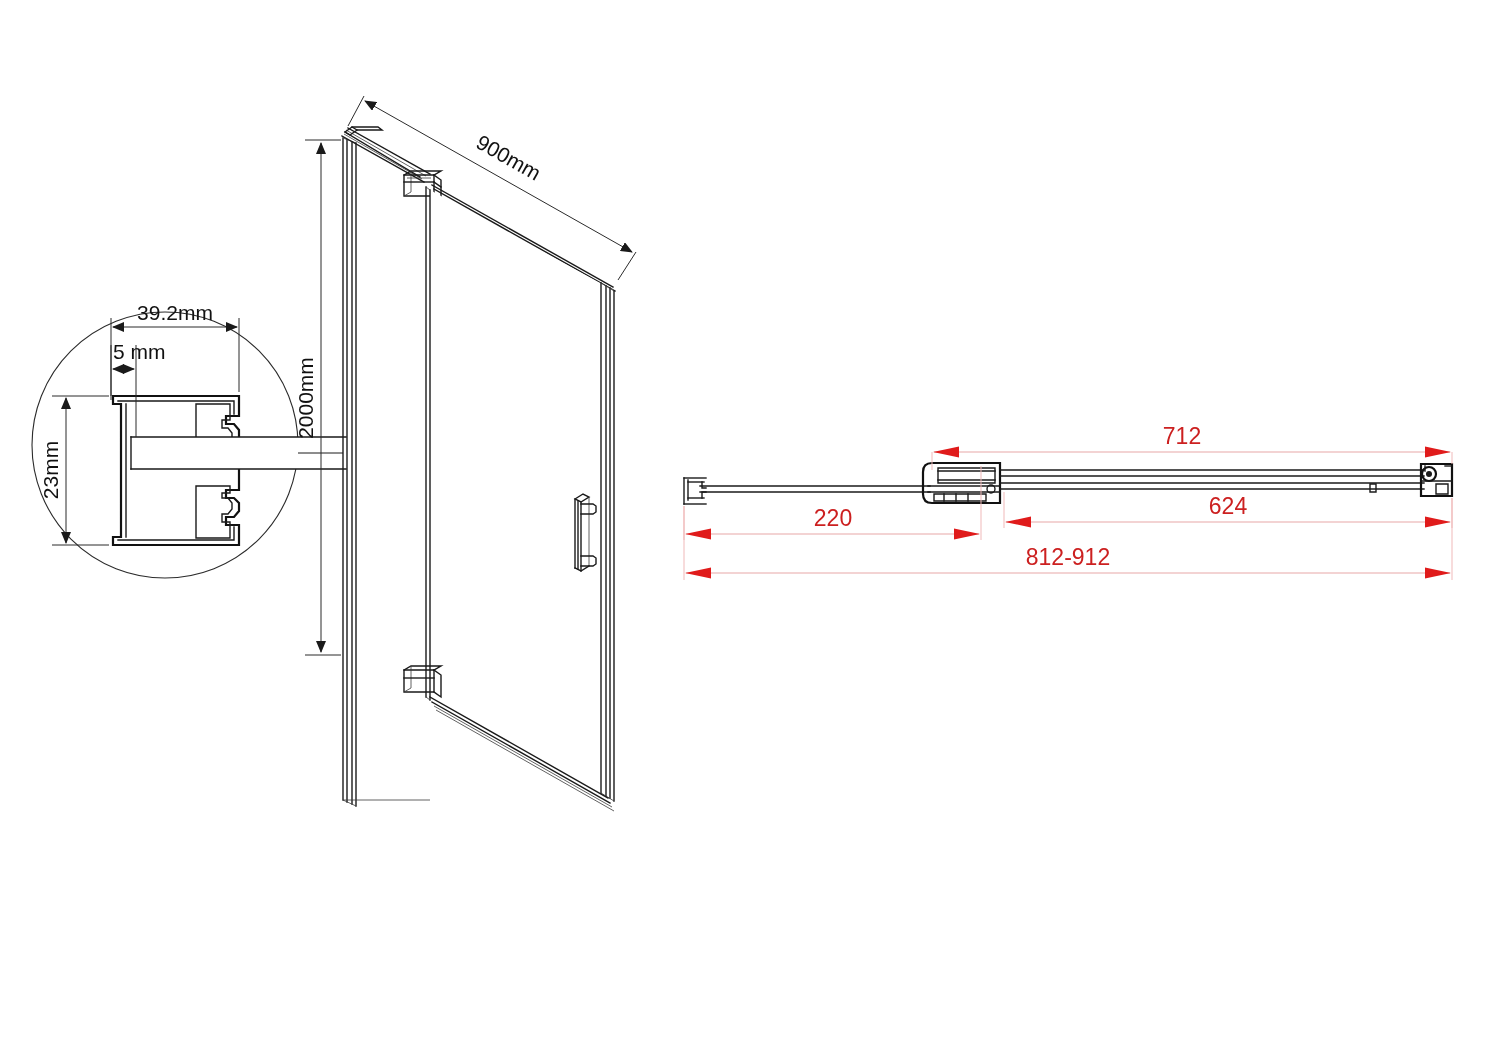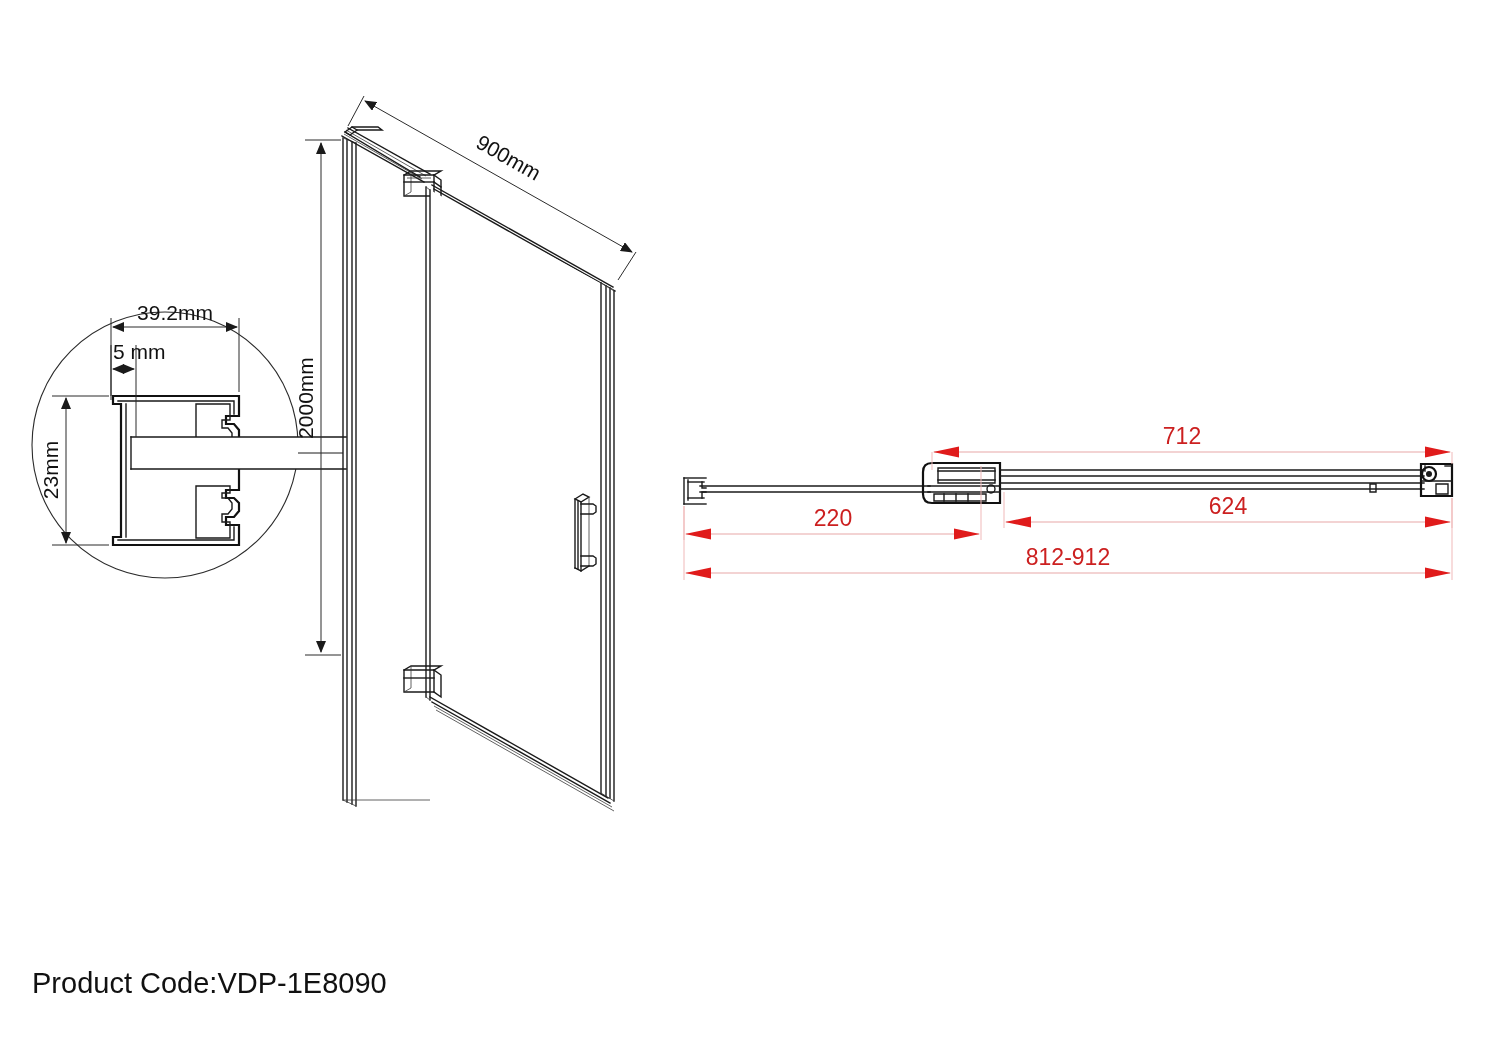--- a/index.html
+++ b/index.html
@@ -353,16 +353,15 @@
         <path class="red-ext" d="M684,506 L684,580"></path>
         <path class="red-ext" d="M1452,498 L1452,580"></path>
         <path class="red-ln" d="M686,573 L1450,573" marker-start="url(#ah-red-s)" marker-end="url(#ah-red)"></path>
         <text class="redtxt" x="1068" y="565" text-anchor="middle">812-912</text>
       </g>
     </g>
 
   </svg>
 
   <div class="caption-block">
-    <div class="caption-line">Product Code:VDP-1E8090</div>
   </div>
 
 </div>
 
 </body></html>

